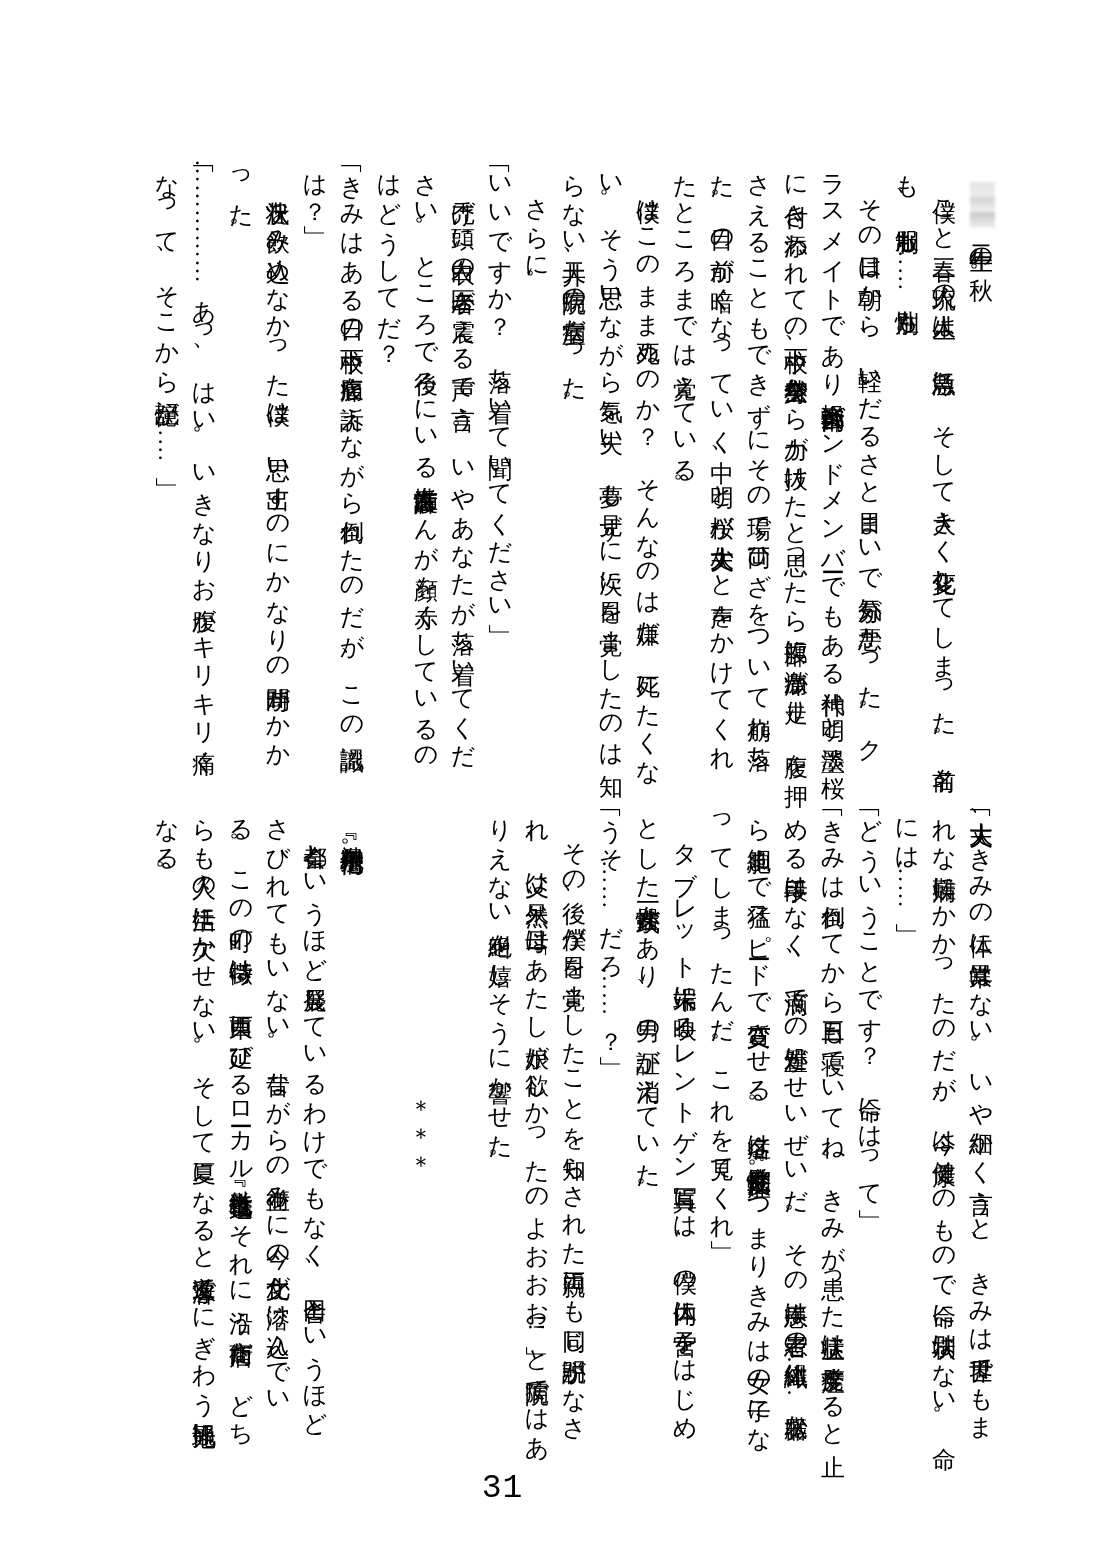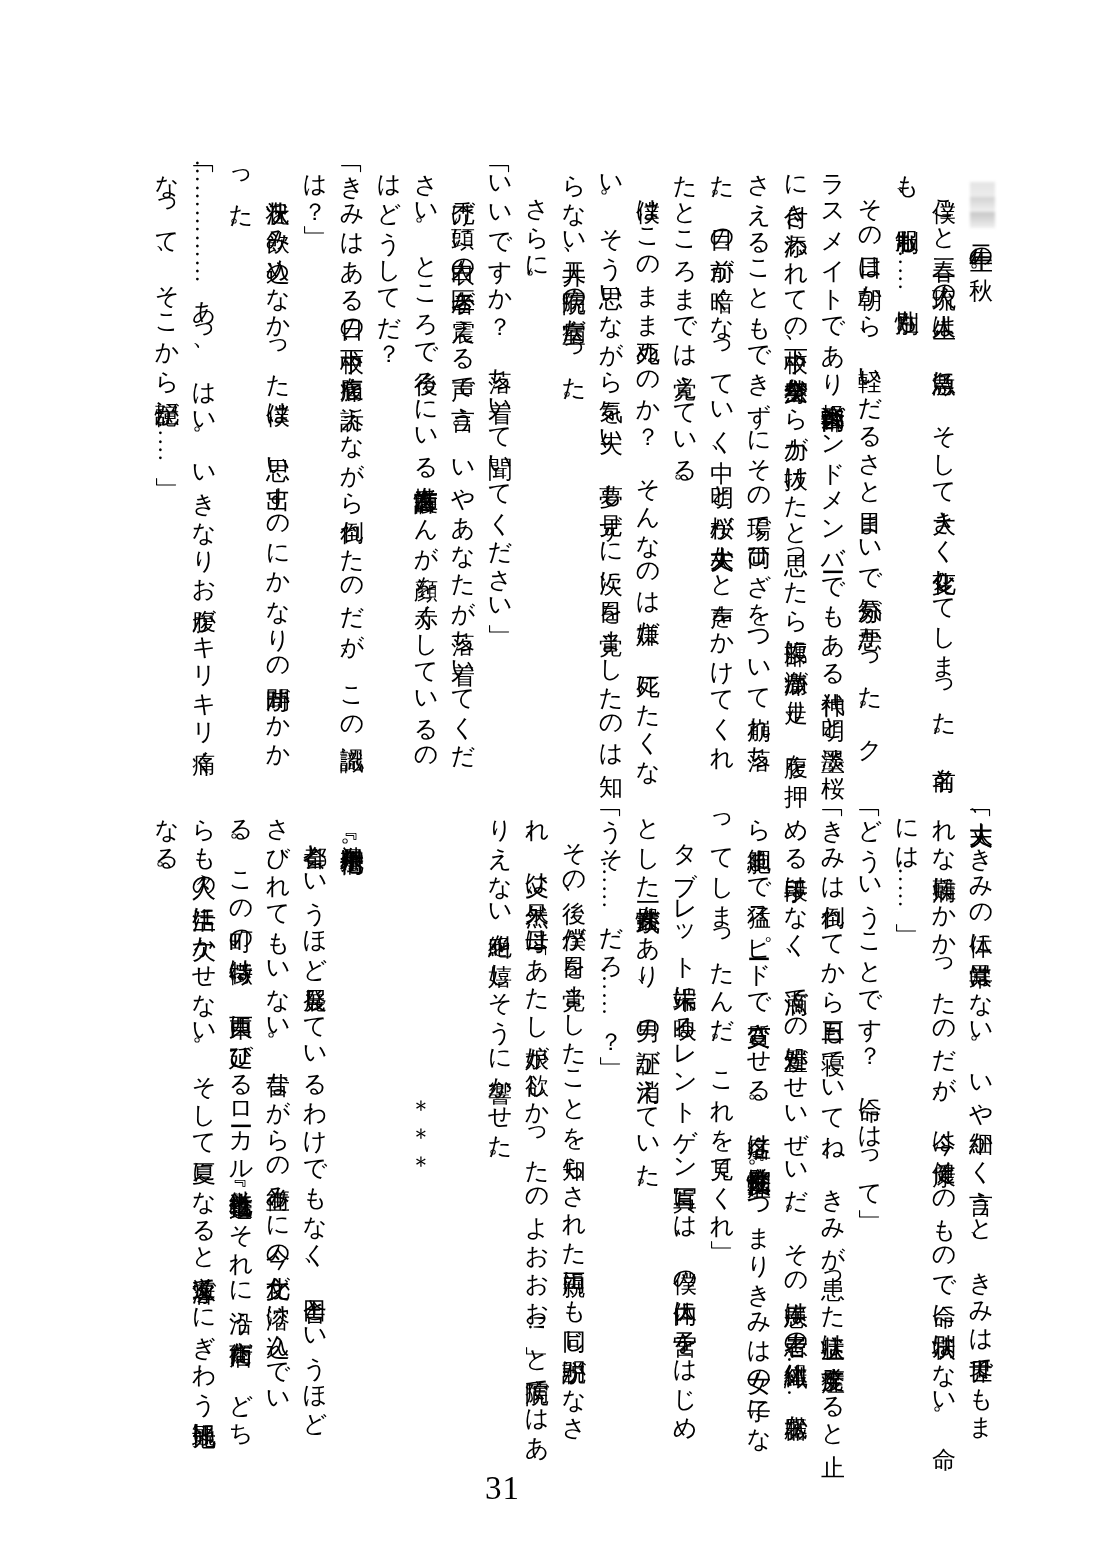--- a/index.html
+++ b/index.html
@@ -43,21 +43,21 @@
     background-size:100% 100%;
     filter:blur(1.5px);
     margin-block-end:2px;
   }
   .page-number{
     position:absolute;
     top:1470px;
     left:0;
     width:1005px;            
     text-align:center;
-    font-family:Liberation Serif, serif;
+    font-family:Liberation Mono, monospace;
     font-size:33px;
     letter-spacing:1px;
   }
 </style>
 </head>
 <body>
 
 <div class="doc-page">
 
   <section class="text-block block-upper">

